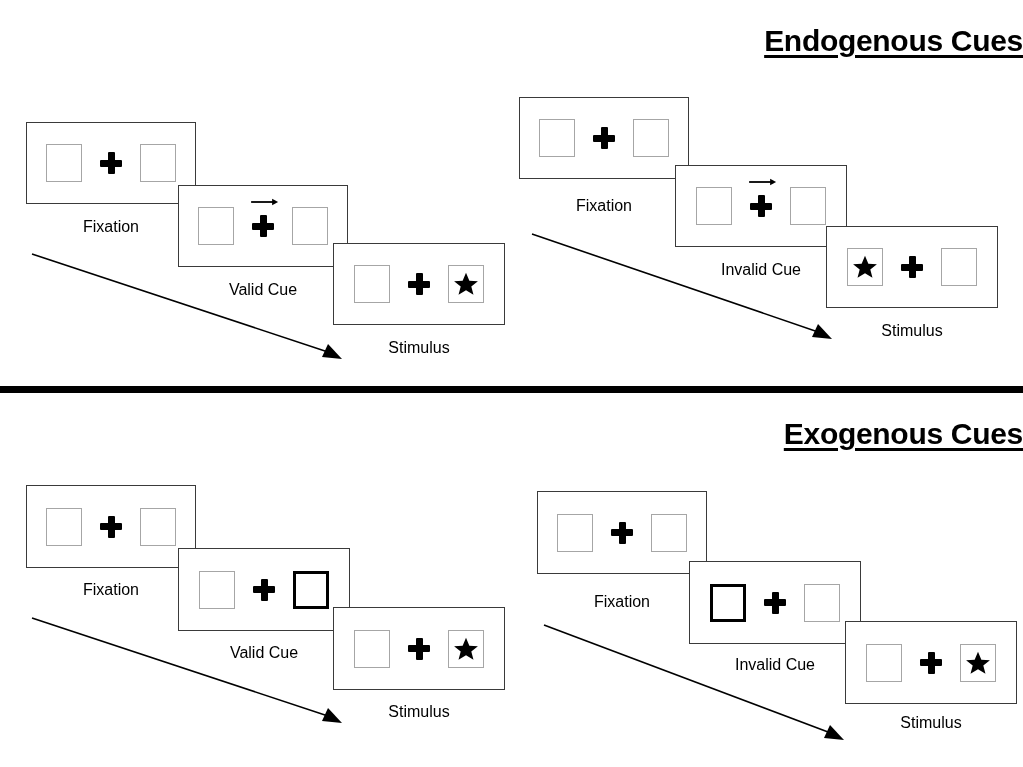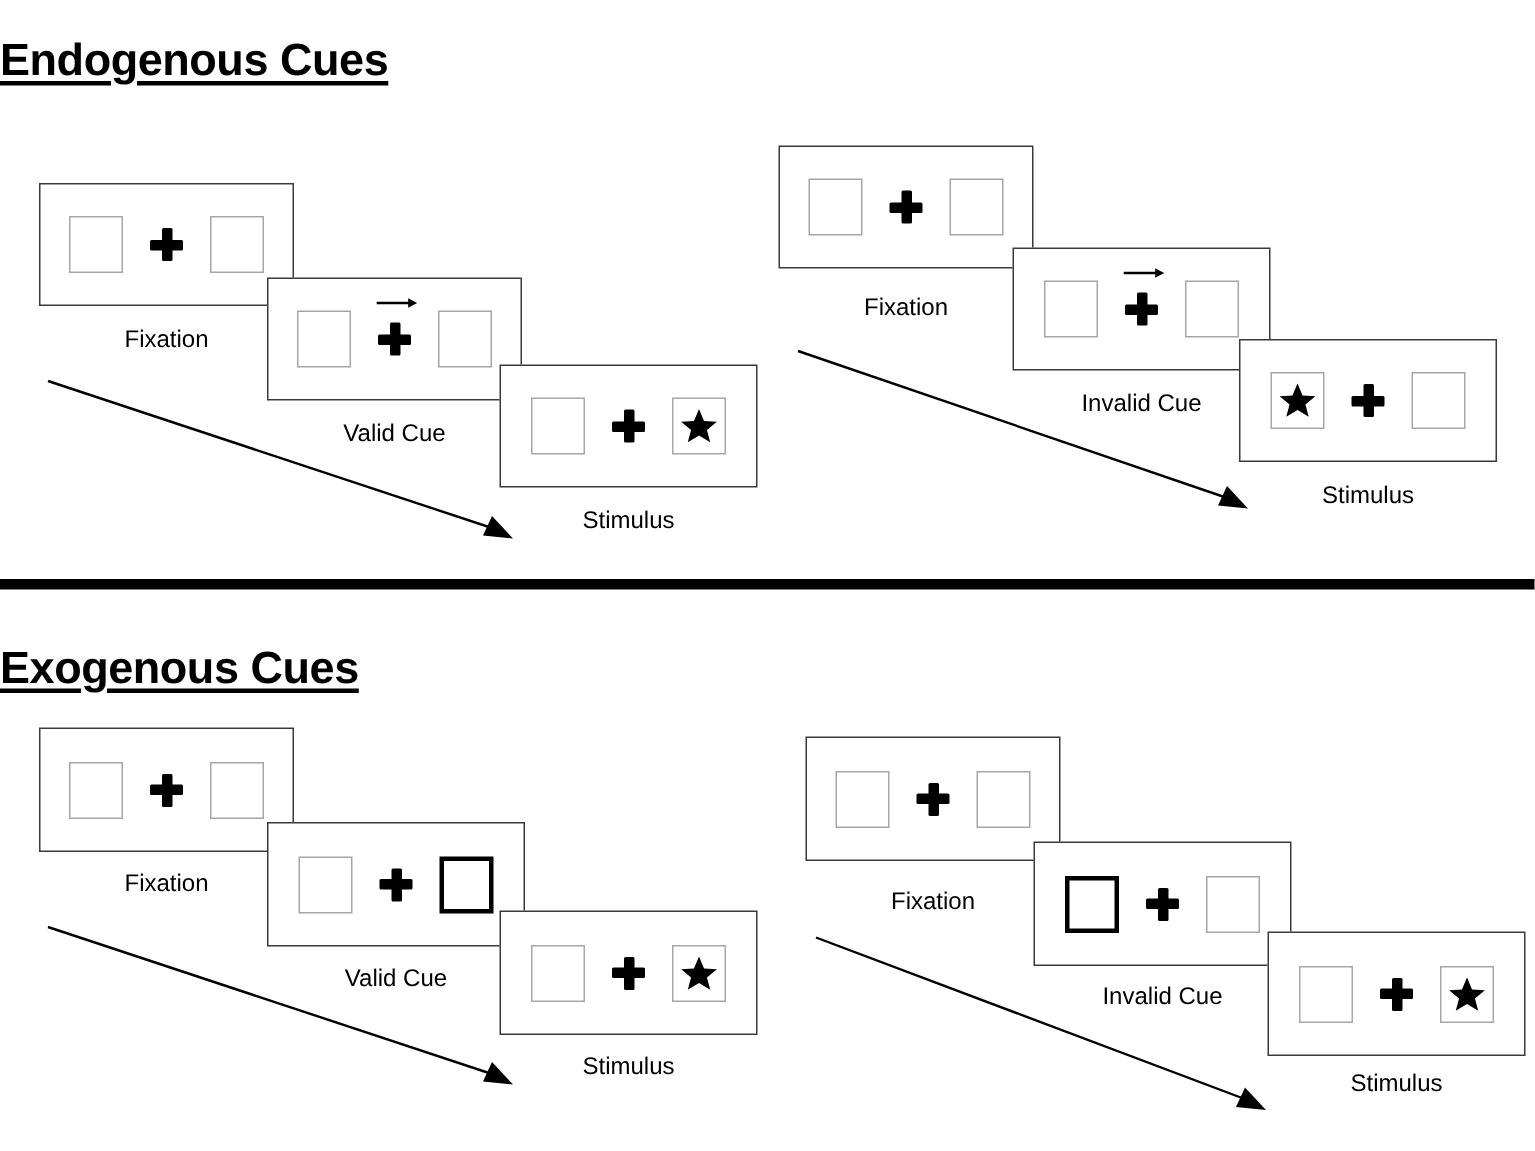--- a/index.html
+++ b/index.html
@@ -10,30 +10,30 @@
     color:#000000;
     overflow:hidden;
     position:relative;
   }
   .stage{position:absolute;left:0;top:0;width:1023px;height:767px;}
 
   
   .section-title{
     position:absolute;
     width:1023px;
-    text-align:left;
+    text-align:right;
     font-size:30px;
     font-weight:bold;
     letter-spacing:-0.3px;
     text-decoration:underline;
     text-underline-offset:4px;
     text-decoration-thickness:3px;
   }
   #title-endogenous{top:24px;}
-  #title-exogenous{top:429px;}
+  #title-exogenous{top:417px;}
 
   
   .divider{
     position:absolute;
     left:0;top:386px;
     width:1023px;height:7px;
     background:#000000;
   }
 
   

